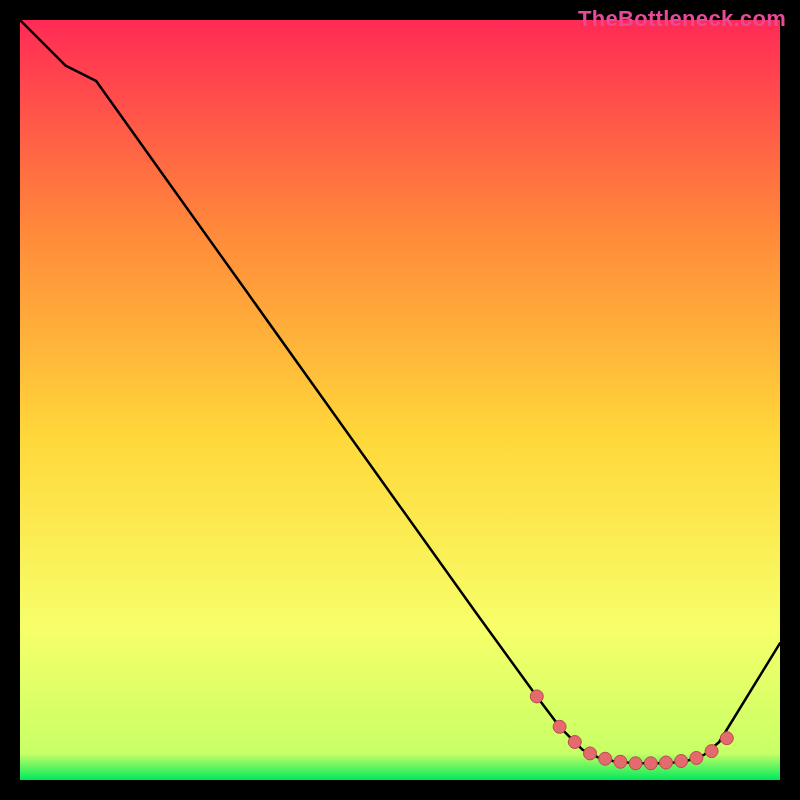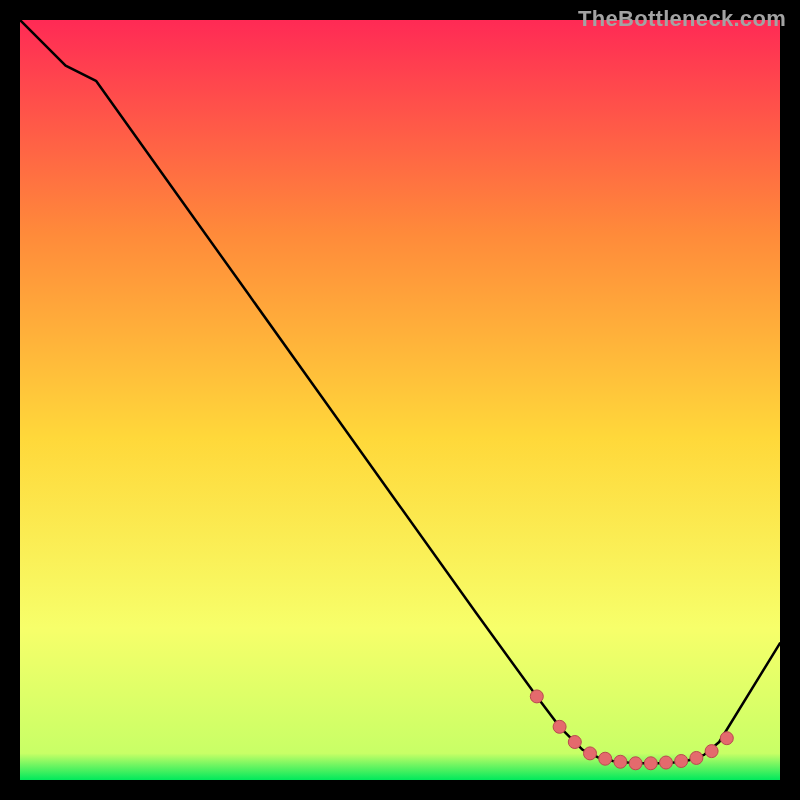--- a/index.html
+++ b/index.html
@@ -14,21 +14,21 @@
   .stage {
     position: relative;
     width: 800px;
     height: 800px;
     background: #000;
   }
   .watermark {
     position: absolute;
     top: 6px;
     right: 14px;
-    color: #a3a3a3;
+    color: #ec4899;
     font-size: 22px;
     font-weight: 600;
     letter-spacing: 0.3px;
     z-index: 30;
     user-select: none;
   }
   .plot-frame {
     position: absolute;
     left: 20px;
     top: 20px;

